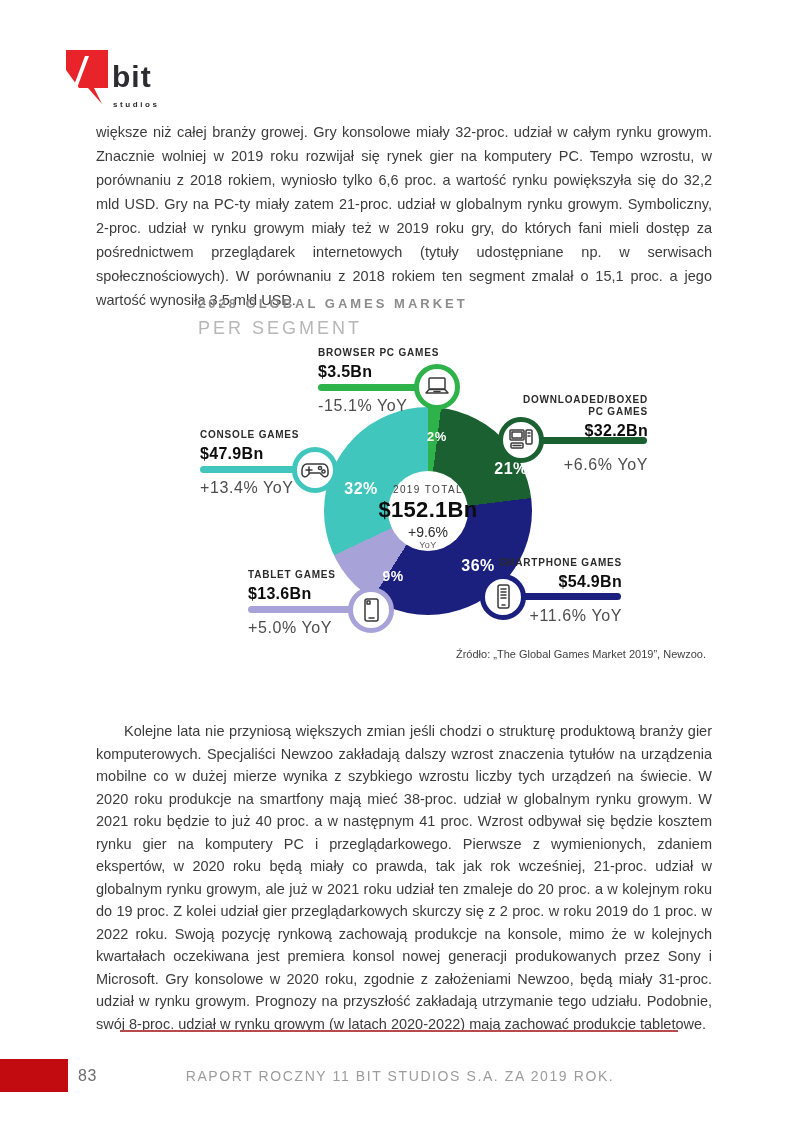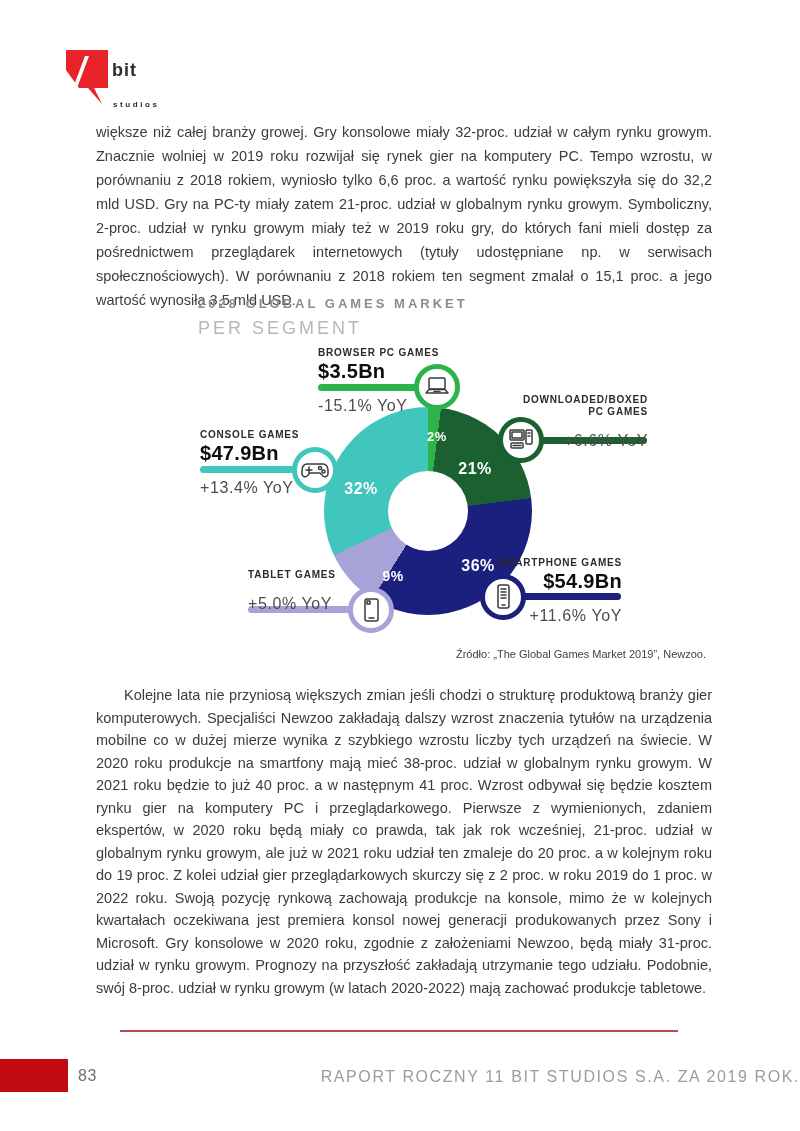--- a/index.html
+++ b/index.html
@@ -2,53 +2,53 @@
 <html><head>
 <meta charset="utf-8">
 <style>
   * { margin:0; padding:0; box-sizing:border-box; }
   body { background:#ffffff; font-family:"Liberation Sans", sans-serif; }
   .page { position:relative; width:800px; height:1131px; background:#fff; overflow:hidden; margin:0 auto; }
 
   
   .logo { position:absolute; left:64px; top:48px; width:160px; height:60px; }
   .logo-mark { position:absolute; left:0; top:2px; }
-  .logo-bit { position:absolute; left:48px; top:12px; font-size:18px; font-weight:800; color:#2d2d31; letter-spacing:1px; }
+  .logo-bit { position:absolute; left:48px; top:12px; font-size:30px; font-weight:800; color:#2d2d31; letter-spacing:1px; }
   .logo-studios { position:absolute; left:49px; top:52px; font-size:8px; font-weight:700; color:#2d2d31; letter-spacing:2.6px; }
 
   
   .para { position:absolute; left:96px; width:616px; font-size:14.5px; line-height:24px;
           color:#3c3c3c; text-align:justify; }
   .para-1 { top:120px; }
-  .para-2 { top:684px; line-height:22.5px; text-indent:28px; }
+  .para-2 { top:720px; line-height:22.5px; text-indent:28px; }
 
   
   .chart-title { position:absolute; left:198px; top:296px; font-size:13px; font-weight:700;
                  color:#8c8c8c; letter-spacing:3px; }
   .chart-subtitle { position:absolute; left:198px; top:318px; font-size:18px; font-weight:400;
                     color:#b7b7b7; letter-spacing:3px; }
 
   .pie { position:absolute; left:324px; top:407px; width:208px; height:208px; border-radius:50%; }
   .pie-hole { position:absolute; left:388px; top:471px; width:80px; height:80px; border-radius:50%; background:#fff; }
   .pie-center { position:absolute; left:363px; top:484px; width:130px; text-align:center; }
   .pc-label { font-size:10px; letter-spacing:1.4px; color:#3c3c3c; margin-bottom:2px; }
   .pc-value { font-size:22px; font-weight:800; color:#0d0d0d; letter-spacing:0.3px; }
   .pc-growth { font-size:14px; color:#2c2c2c; margin-top:1px; }
   .pc-yoy { font-size:9px; color:#5a5a5a; letter-spacing:0.5px; }
 
   .pct { position:absolute; width:46px; text-align:center; color:#fff; font-weight:700; font-size:16px; letter-spacing:0.5px; }
   .pct-2  { left:414px; top:429px; font-size:13px; }
-  .pct-21 { left:452px; top:460px; }
+  .pct-21 { left:488px; top:460px; }
   .pct-36 { left:447px; top:557px;margin-left:8px; }
   .pct-9  { left:370px; top:568px; font-size:14px; }
   .pct-32 { left:338px; top:480px; }
 
   .callout { position:absolute; }
   .c-name { font-size:10px; font-weight:700; color:#2b2b2b; letter-spacing:0.8px; line-height:12px; }
-  .c-value { font-size:20px; font-weight:800; color:#0d0d0d; letter-spacing:0.3px; line-height:23px; margin-top:1px; }
+  .c-value { font-size:16px; font-weight:800; color:#0d0d0d; letter-spacing:0.3px; line-height:23px; margin-top:1px; }
   .c-yoy { font-size:16px; color:#4d4d4d; letter-spacing:0.6px; margin-top:14px; }
   .align-right { text-align:right; }
 
   .co-browser    { left:318px; top:347px; width:160px; }
   .co-downloaded { left:448px; top:394px; width:200px; }
   .co-console    { left:200px; top:429px; width:160px; }
   .co-smartphone { left:422px; top:557px; width:200px; }
   .co-tablet     { left:248px; top:569px; width:160px; }
 
   .c-line { position:absolute; height:7px; border-radius:4px; }
@@ -66,21 +66,21 @@
   .ic-smartphone{ left:480px; top:574px; }
   .ic-tablet    { left:348px; top:587px; }
   .icon-circle svg { stroke:#3a3a3a; fill:none; stroke-width:1.5; stroke-linecap:round; stroke-linejoin:round; }
 
   .chart-source { position:absolute; right:94px; top:648px; font-size:11px; color:#3f3f3f; }
 
   
   .footer-rule { position:absolute; left:120px; top:1030px; width:558px; height:2px; background:#b94a4c; }
   .footer-block { position:absolute; left:0; top:1059px; width:68px; height:33px; background:#c20b11; }
   .footer-page { position:absolute; left:78px; top:1067px; font-size:16px; color:#6e6e6e; letter-spacing:0.5px; }
-  .footer-title { position:absolute; left:0; top:1068px; width:800px; text-align:right; font-size:16px;
+  .footer-title { position:absolute; left:0; top:1068px; width:800px; text-align:center; font-size:14px;
                   color:#9c9c9c; letter-spacing:1.6px; }
 </style>
 </head>
 <body>
 
 <div class="page">
 
   <div class="logo">
     <svg class="logo-mark" width="46" height="54" viewBox="0 0 46 54">
       <polygon fill="#e8232a" points="2,0 44,0 44,38 30,38 38,54 24,38 2,38"></polygon>
@@ -97,53 +97,61 @@
   <div class="chart-subtitle">PER SEGMENT</div>
 
   <div class="c-line line-browser" style="background: rgb(46, 178, 74);"></div>
   <div class="c-line line-downloaded" style="background: rgb(26, 96, 48);"></div>
   <div class="c-line line-console" style="background: rgb(65, 198, 189);"></div>
   <div class="c-line line-smartphone" style="background: rgb(27, 31, 126);"></div>
   <div class="c-line line-tablet" style="background: rgb(167, 163, 216);"></div>
 
   <div class="pie" style="background: conic-gradient(rgb(46, 178, 74) 0deg, rgb(46, 178, 74) 7.2deg, rgb(26, 96, 48) 7.2deg, rgb(26, 96, 48) 82.8deg, rgb(27, 31, 126) 82.8deg, rgb(27, 31, 126) 212.4deg, rgb(167, 163, 216) 212.4deg, rgb(167, 163, 216) 244.8deg, rgb(65, 198, 189) 244.8deg, rgb(65, 198, 189) 360deg);"></div>
   <div class="pie-hole"></div>
+  <div class="pie-center">
+    <div class="pc-label">2019 TOTAL</div>
+    <div class="pc-value">$152.1Bn</div>
+    <div class="pc-growth">+9.6%</div>
+    <div class="pc-yoy">YoY</div>
+  </div>
 
   <div class="pct pct-2">2%</div>
   <div class="pct pct-21">21%</div>
   <div class="pct pct-36">36%</div>
   <div class="pct pct-9">9%</div>
   <div class="pct pct-32">32%</div>
 
   <div class="callout co-browser">
     <div class="c-name">BROWSER PC GAMES</div>
     <div class="c-value">$3.5Bn</div>
     <div class="c-yoy">-15.1% YoY</div>
   </div>
 
   <div class="callout co-downloaded align-right">
     <div class="c-name">DOWNLOADED/BOXED</div>
     <div class="c-name">PC GAMES</div>
+    <div class="c-value">$32.2Bn</div>
     <div class="c-yoy">+6.6% YoY</div>
   </div>
 
   <div class="callout co-console">
     <div class="c-name">CONSOLE GAMES</div>
     <div class="c-value">$47.9Bn</div>
     <div class="c-yoy">+13.4% YoY</div>
   </div>
 
   <div class="callout co-smartphone align-right">
     <div class="c-name">SMARTPHONE GAMES</div>
     <div class="c-value">$54.9Bn</div>
     <div class="c-yoy">+11.6% YoY</div>
   </div>
 
   <div class="callout co-tablet">
     <div class="c-name">TABLET GAMES</div>
+    <div class="c-value">$13.6Bn</div>
     <div class="c-yoy">+5.0% YoY</div>
   </div>
 
   <div class="icon-circle ic-laptop" style="border-color: rgb(46, 178, 74);">
     <svg width="26" height="22" viewBox="0 0 26 22">
       <rect x="5" y="2" width="16" height="11" rx="1"></rect>
       <path d="M2,17 L24,17 L21,13.5 L5,13.5 Z"></path>
       <line x1="10" y1="15.5" x2="16" y2="15.5"></line>
     </svg>
   </div>

